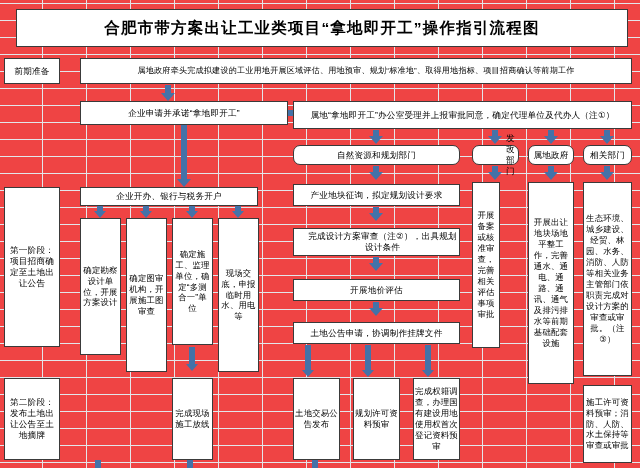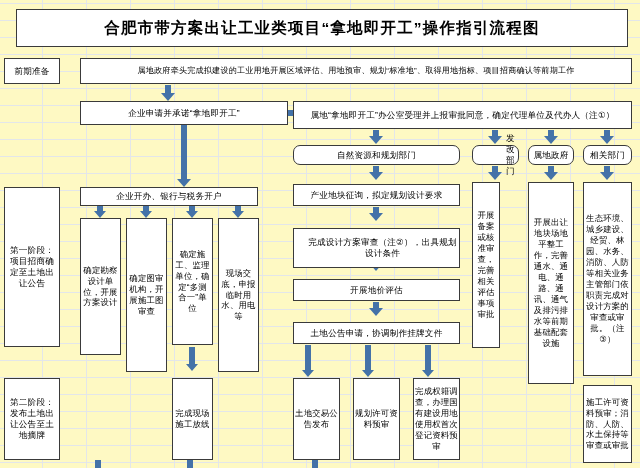--- a/index.html
+++ b/index.html
@@ -7,21 +7,21 @@
     padding: 0;
     background: #ffffff;
   }
   body {
     font-family: "Liberation Sans", "DejaVu Sans", sans-serif;
   }
   #canvas {
     position: relative;
     width: 640px;
     height: 468px;
-    background: #fef9c3;
+    background: #ef4444;
     overflow: hidden;
   }
   
   #grid {
     position: absolute;
     left: 0; top: 0;
     width: 640px; height: 468px;
     background-image:
       linear-gradient(to right, #e3e6ea 1px, transparent 1px),
       linear-gradient(to bottom, #e3e6ea 1px, transparent 1px);
@@ -189,21 +189,21 @@
     </svg>
   </div>
 
   <div class="box mid" style="left:293px; top:184px; width:167px; height:22px;">产业地块征询，拟定规划设计要求</div>
   <div class="arrow" style="left:368px; top:207px;">
     <svg width="16" height="14" viewBox="0 0 16 14">
       <polygon points="5,0 11,0 11,6 15,6 8,14 1,6 5,6" fill="#4472a8"></polygon>
     </svg>
   </div>
 
-  <div class="box mid" style="left:293px; top:228px; width:167px; height:40px;padding-left:14px;">完成设计方案审查（注②），出具规划设计条件</div>
+  <div class="box mid" style="left:293px; top:228px; width:167px; height:28px;padding-left:14px;">完成设计方案审查（注②），出具规划设计条件</div>
   <div class="arrow" style="left:368px; top:257px;">
     <svg width="16" height="14" viewBox="0 0 16 14">
       <polygon points="5,0 11,0 11,6 15,6 8,14 1,6 5,6" fill="#4472a8"></polygon>
     </svg>
   </div>
 
   <div class="box mid" style="left:293px; top:279px; width:167px; height:22px;">开展地价评估</div>
   <div class="arrow" style="left:368px; top:302px;">
     <svg width="16" height="14" viewBox="0 0 16 14">
       <polygon points="5,0 11,0 11,6 15,6 8,14 1,6 5,6" fill="#4472a8"></polygon>

